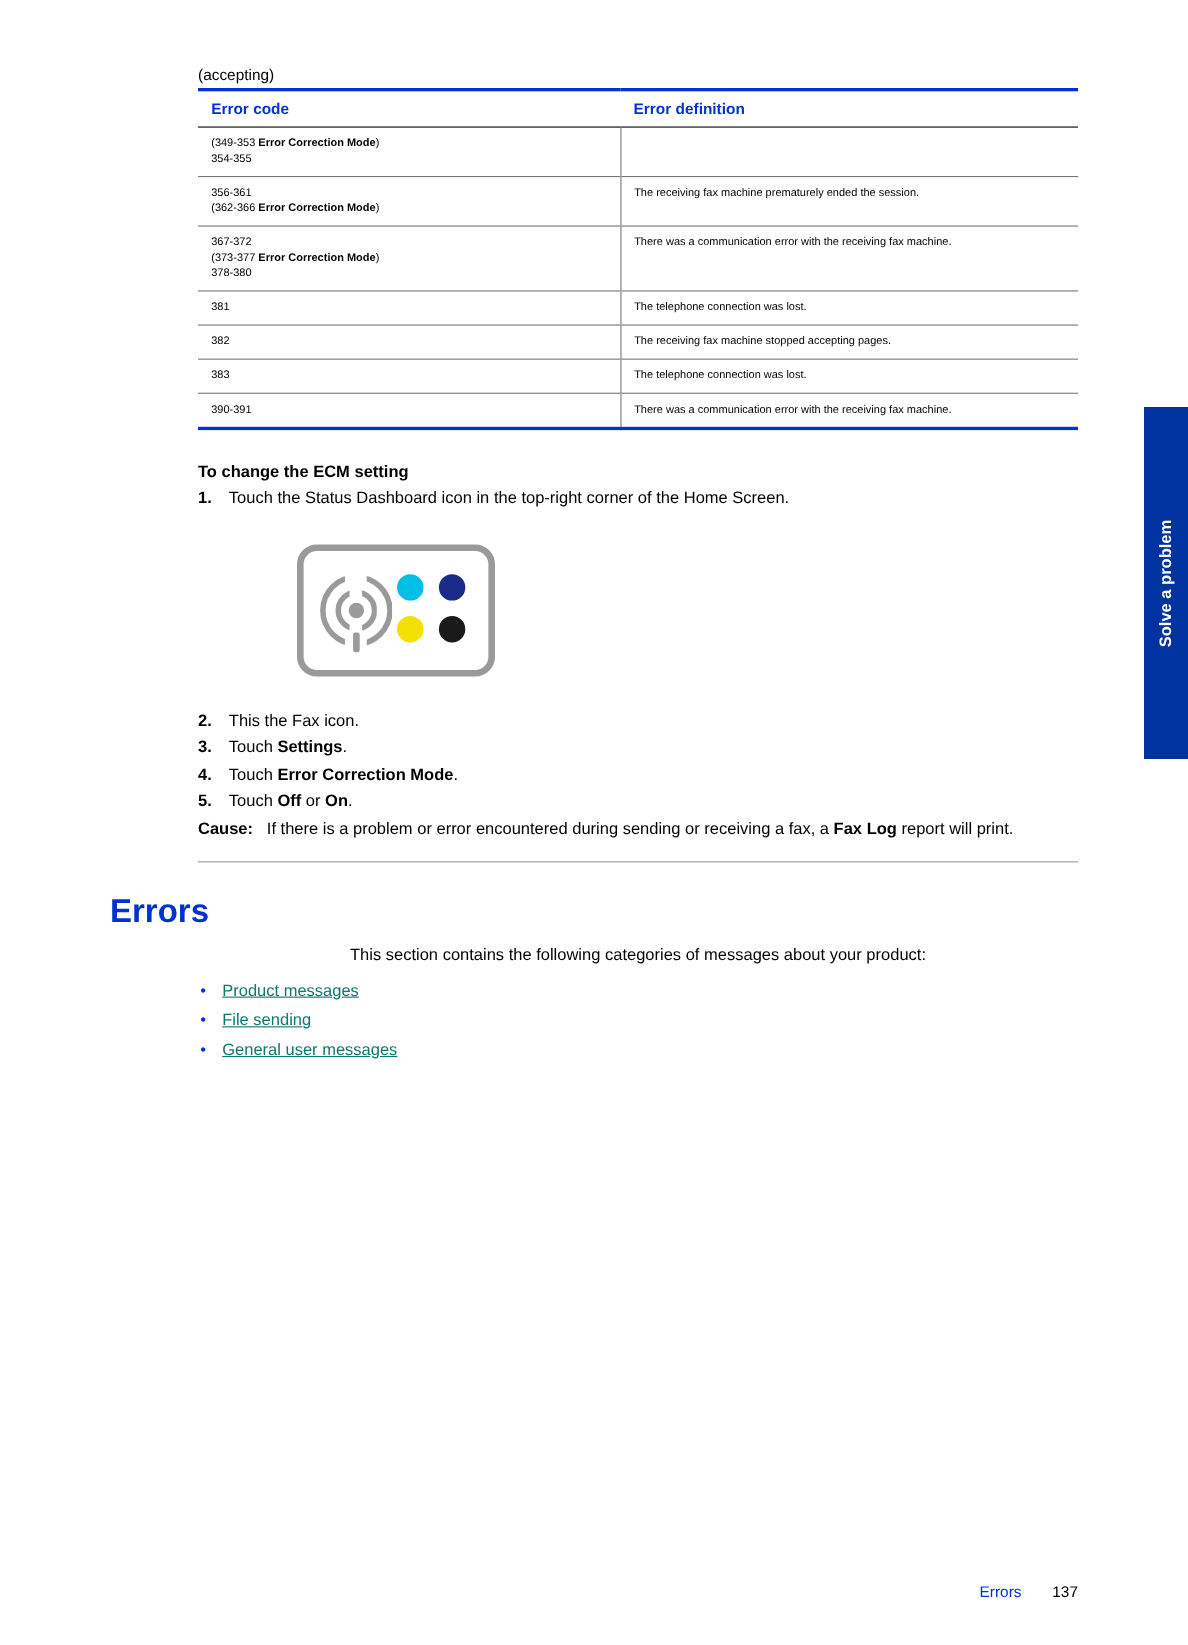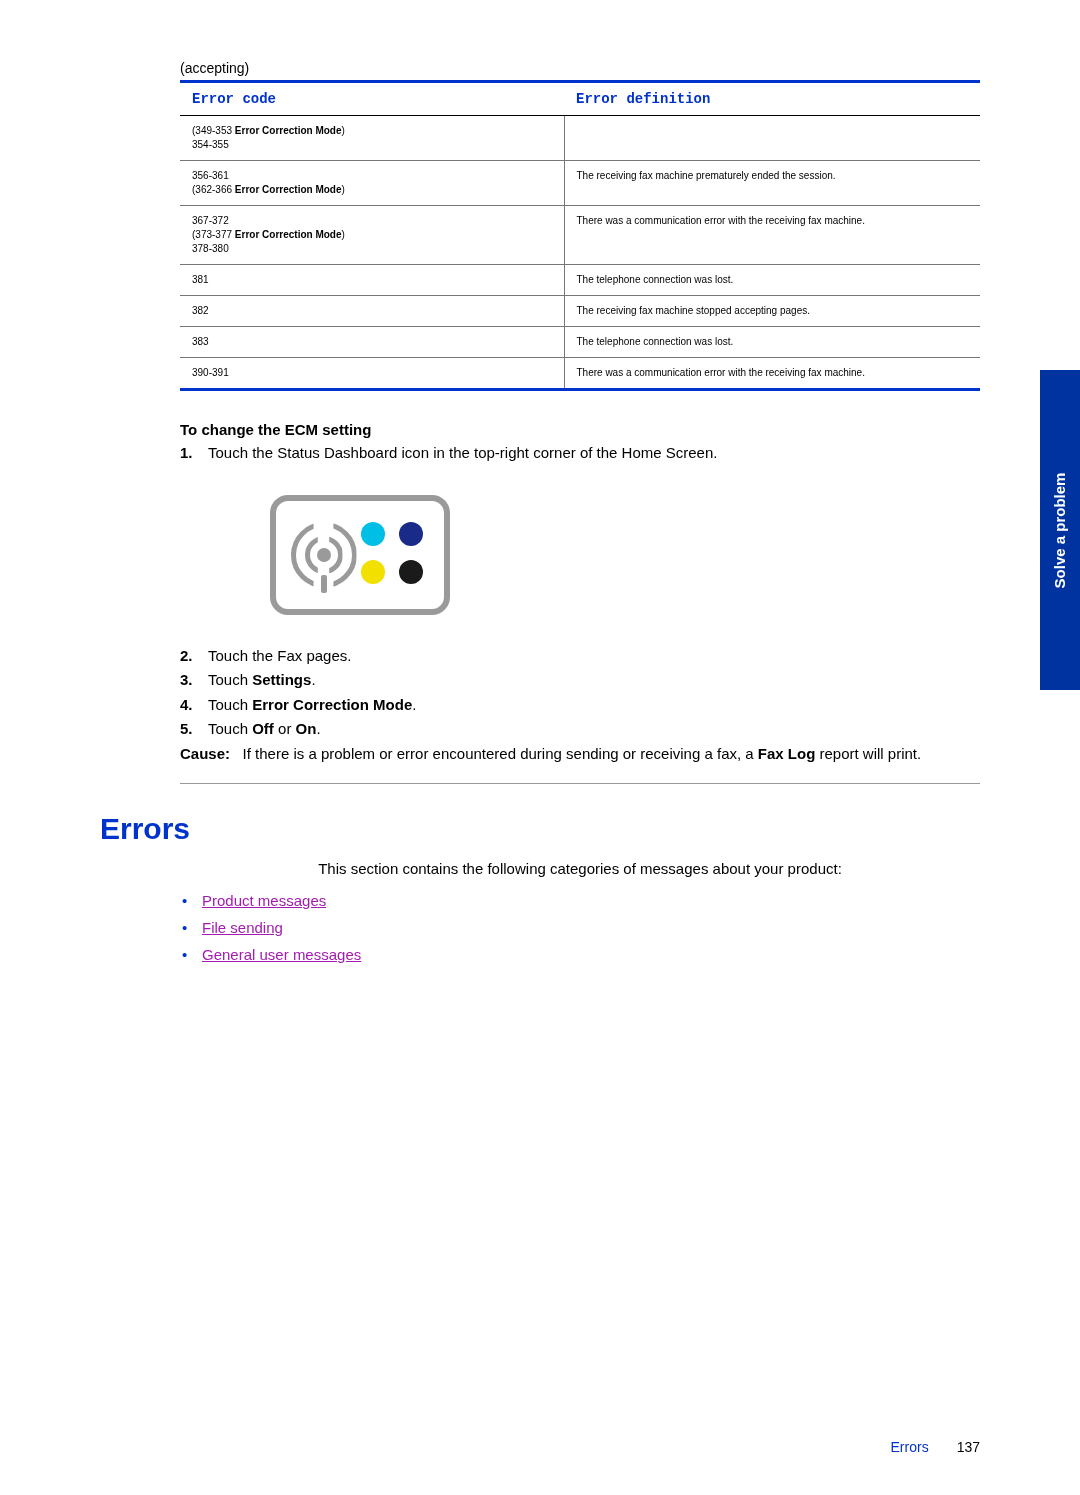--- a/index.html
+++ b/index.html
@@ -44,21 +44,20 @@
     border-top: 3px solid #0033cc;
     border-bottom: 3px solid #0033cc;
   }
   table.err th {
     color: #0033cc;
     font-weight: bold;
     text-align: left;
     font-size: 14px;
     padding: 8px 10px 8px 12px;
     border-bottom: 1px solid #000;
-    font-family: Liberation Mono, monospace;
   }
   table.err td {
     vertical-align: top;
     font-size: 10px;
     padding: 8px 10px 8px 12px;
     border-top: 1px solid #777;
     line-height: 1.4;
   }
   table.err td.col1 { border-right: 1px solid #777; width: 48%; }
   table.err tr.first td { border-top: none; }
@@ -110,21 +109,21 @@
   .dots4 { display:grid; grid-template-columns: 28px 28px; grid-template-rows: 28px 28px; gap:10px;}
   .d { width:24px; height:24px; border-radius:50%;}
   .d.cy{ background:#00bfe6;} .d.bl{ background:#1a2a88;} .d.ye{ background:#f2e000;} .d.bk{ background:#1a1a1a;}
   .cause { font-size:15px; line-height:1.5; margin-top:2px;}
   .cause .lbl{ font-weight:bold;text-align:center;}
   hr.sep{ border:none; border-top:1px solid #999; margin:18px 0 28px 0;}
   h2.errors{ color:#0033cc; font-size:30px; font-weight:bold; margin:8px 0 14px 0; margin-left:-80px;}
   .intro{ font-size:15px; margin-bottom:10px;text-align:center;}
   ul.links{ list-style:none; padding-left:22px; font-size:15px; line-height:1.8;}
   ul.links li::before{ content:"•"; color:#0033cc; position:absolute; margin-left:-20px;}
-  ul.links a{ color:#a21caf; text-decoration:underline;}
+  ul.links a{ color:#0f766e; text-decoration:underline;}
   .footer{ position:absolute; bottom:40px; right:100px; font-size:14px;}
   .footer .sect{ color:#0033cc; margin-right:28px;}
 </style>
 </head>
 <body>
 
 <div class="side-tab">
     <span>Solve a problem</span>
   </div>
 
@@ -195,21 +194,21 @@
   </div>
   <div class="dots4">
     <div class="d cy"></div>
         <div class="d bl"></div>
         <div class="d ye"></div>
         <div class="d bk"></div>
   </div>
 </div>
 
 <ol class="steps">
-  <li><span class="num">2.</span><span>Touch the Fax pages.</span></li>
+  <li><span class="num">2.</span><span>This the Fax icon.</span></li>
   <li><span class="num">3.</span><span>Touch </span><span class="ecm-bold">Settings</span>.</li>
   <li><span class="num">4.</span><span>Touch </span><span class="ecm-bold">Error Correction Mode</span>.</li>
   <li><span class="num">5.</span><span>Touch </span><span class="ecm-bold">Off</span><span> or </span><span class="ecm-bold">On</span>.</li>
 </ol>
 
 <p class="cause">
   <span class="lbl">Cause:</span>&nbsp;&nbsp;&nbsp;<span>If there is a problem or error encountered during sending or receiving a fax, a </span><span class="ecm-bold">Fax Log</span><span> report will print.</span>
 </p>
 
 <hr class="sep">

